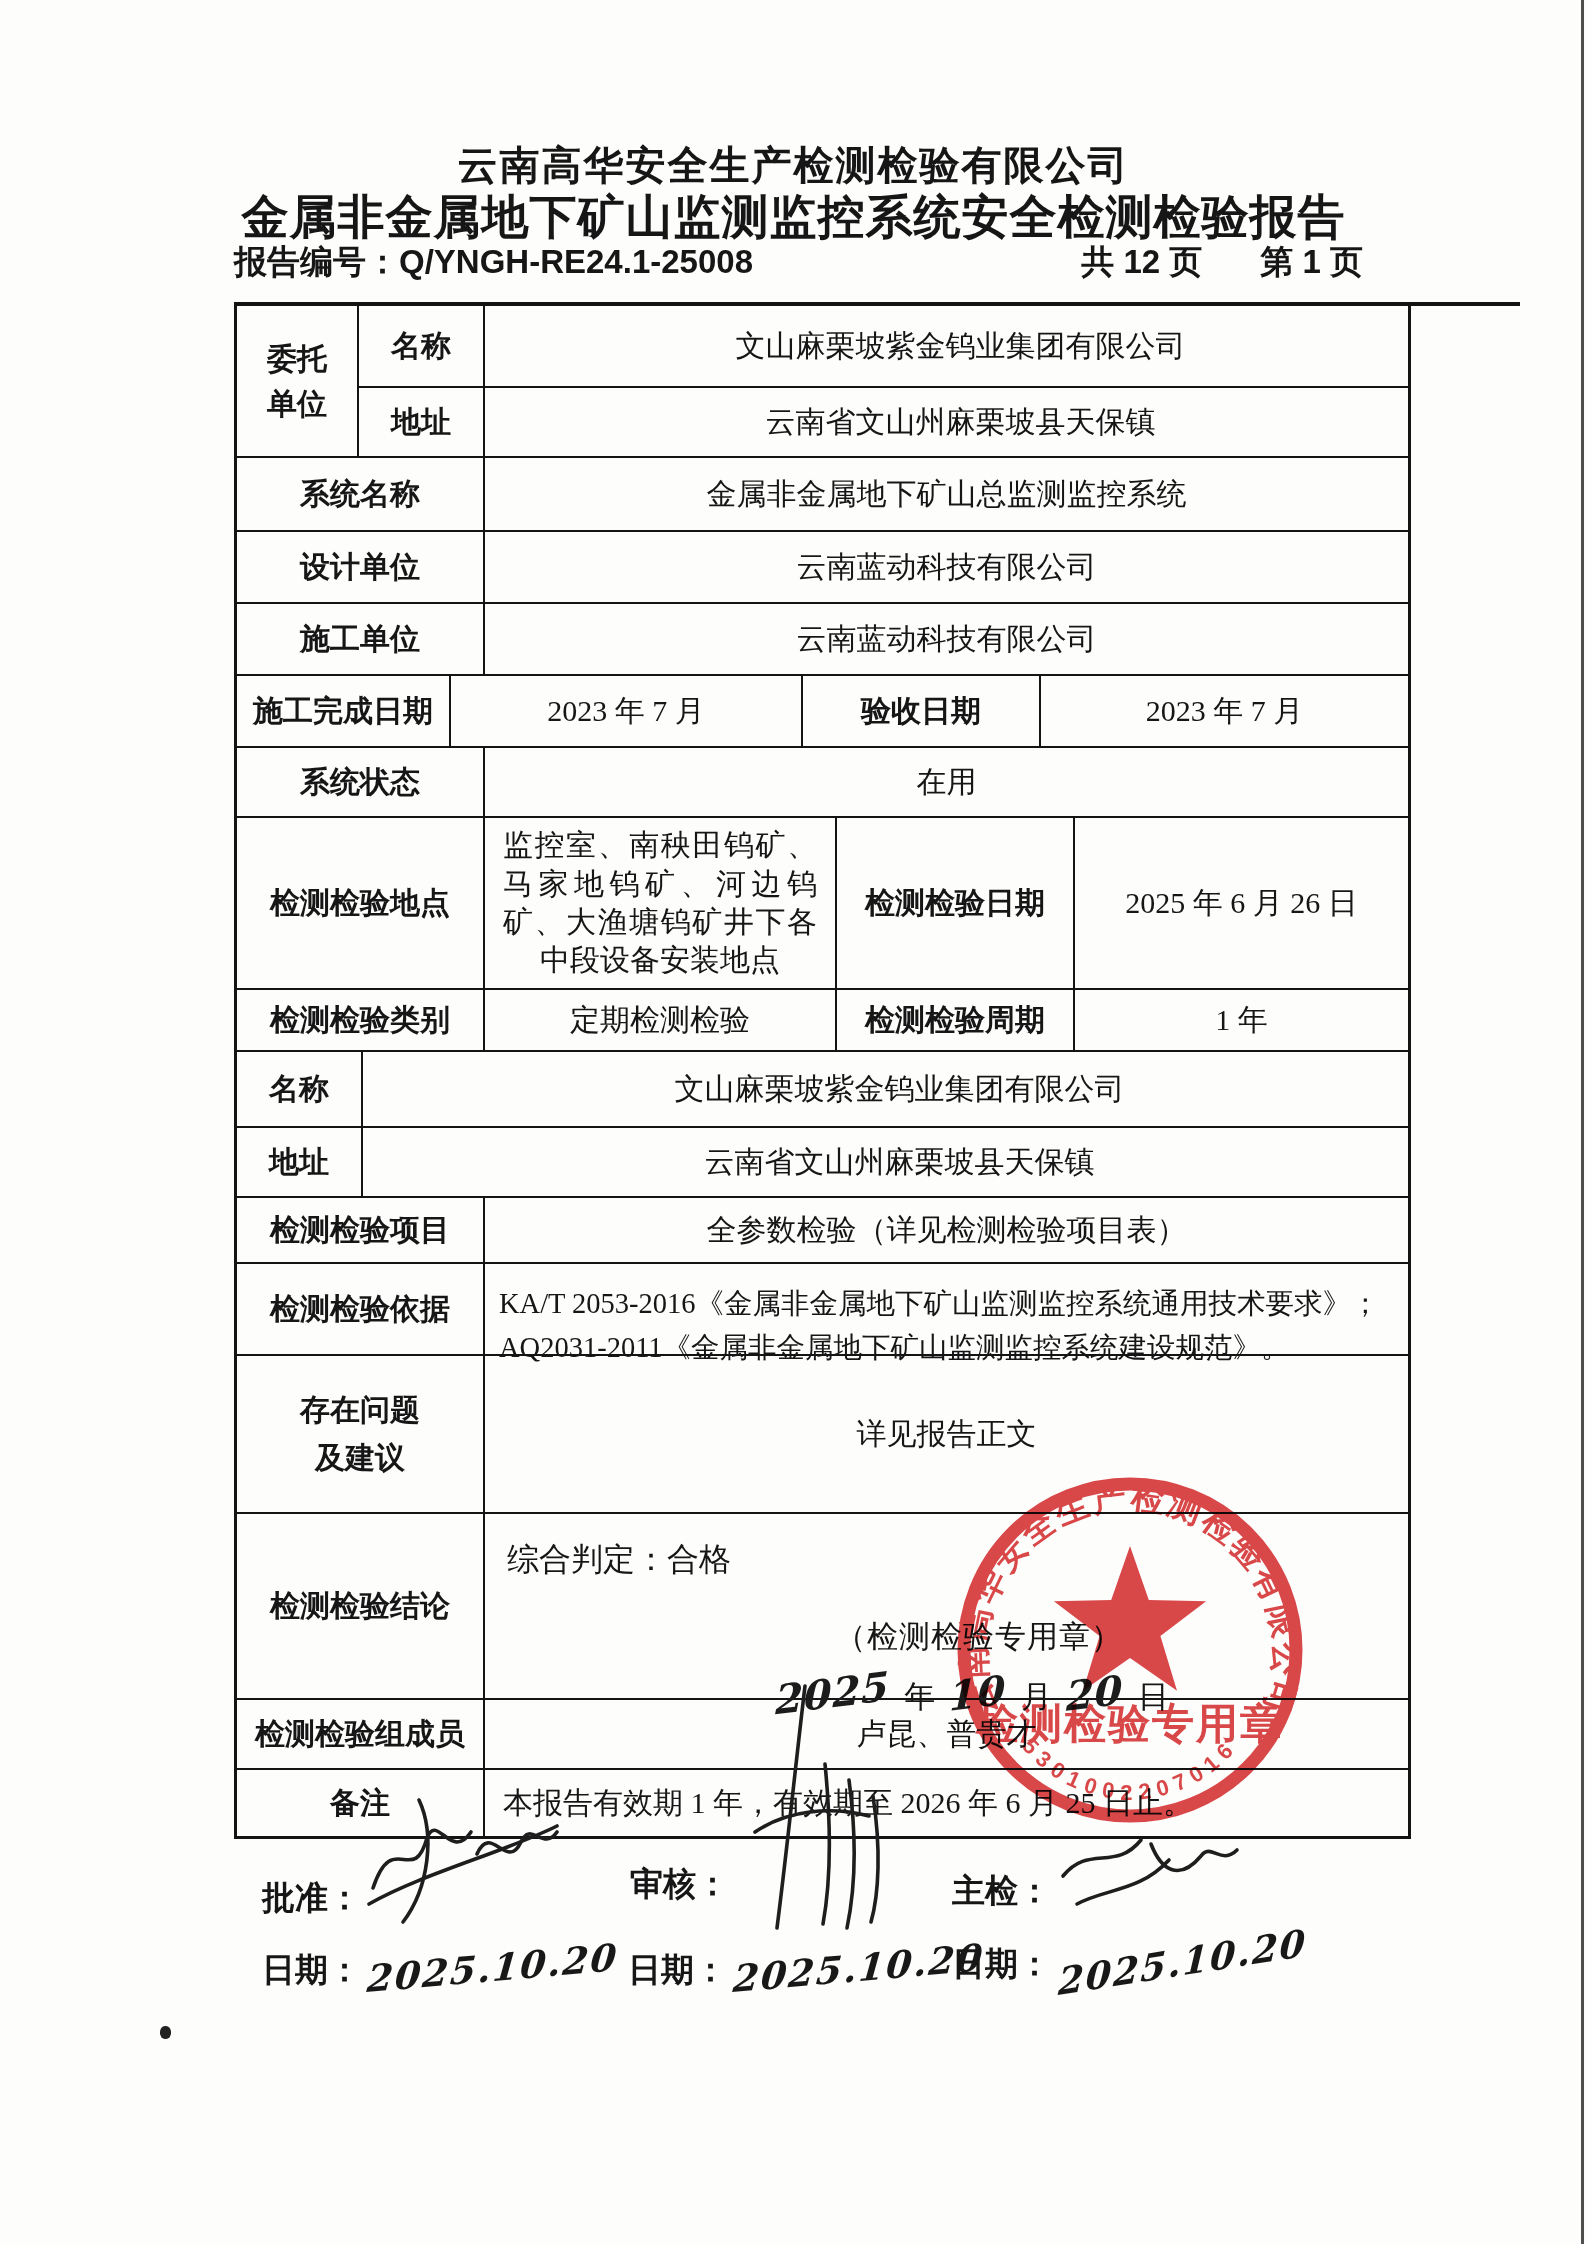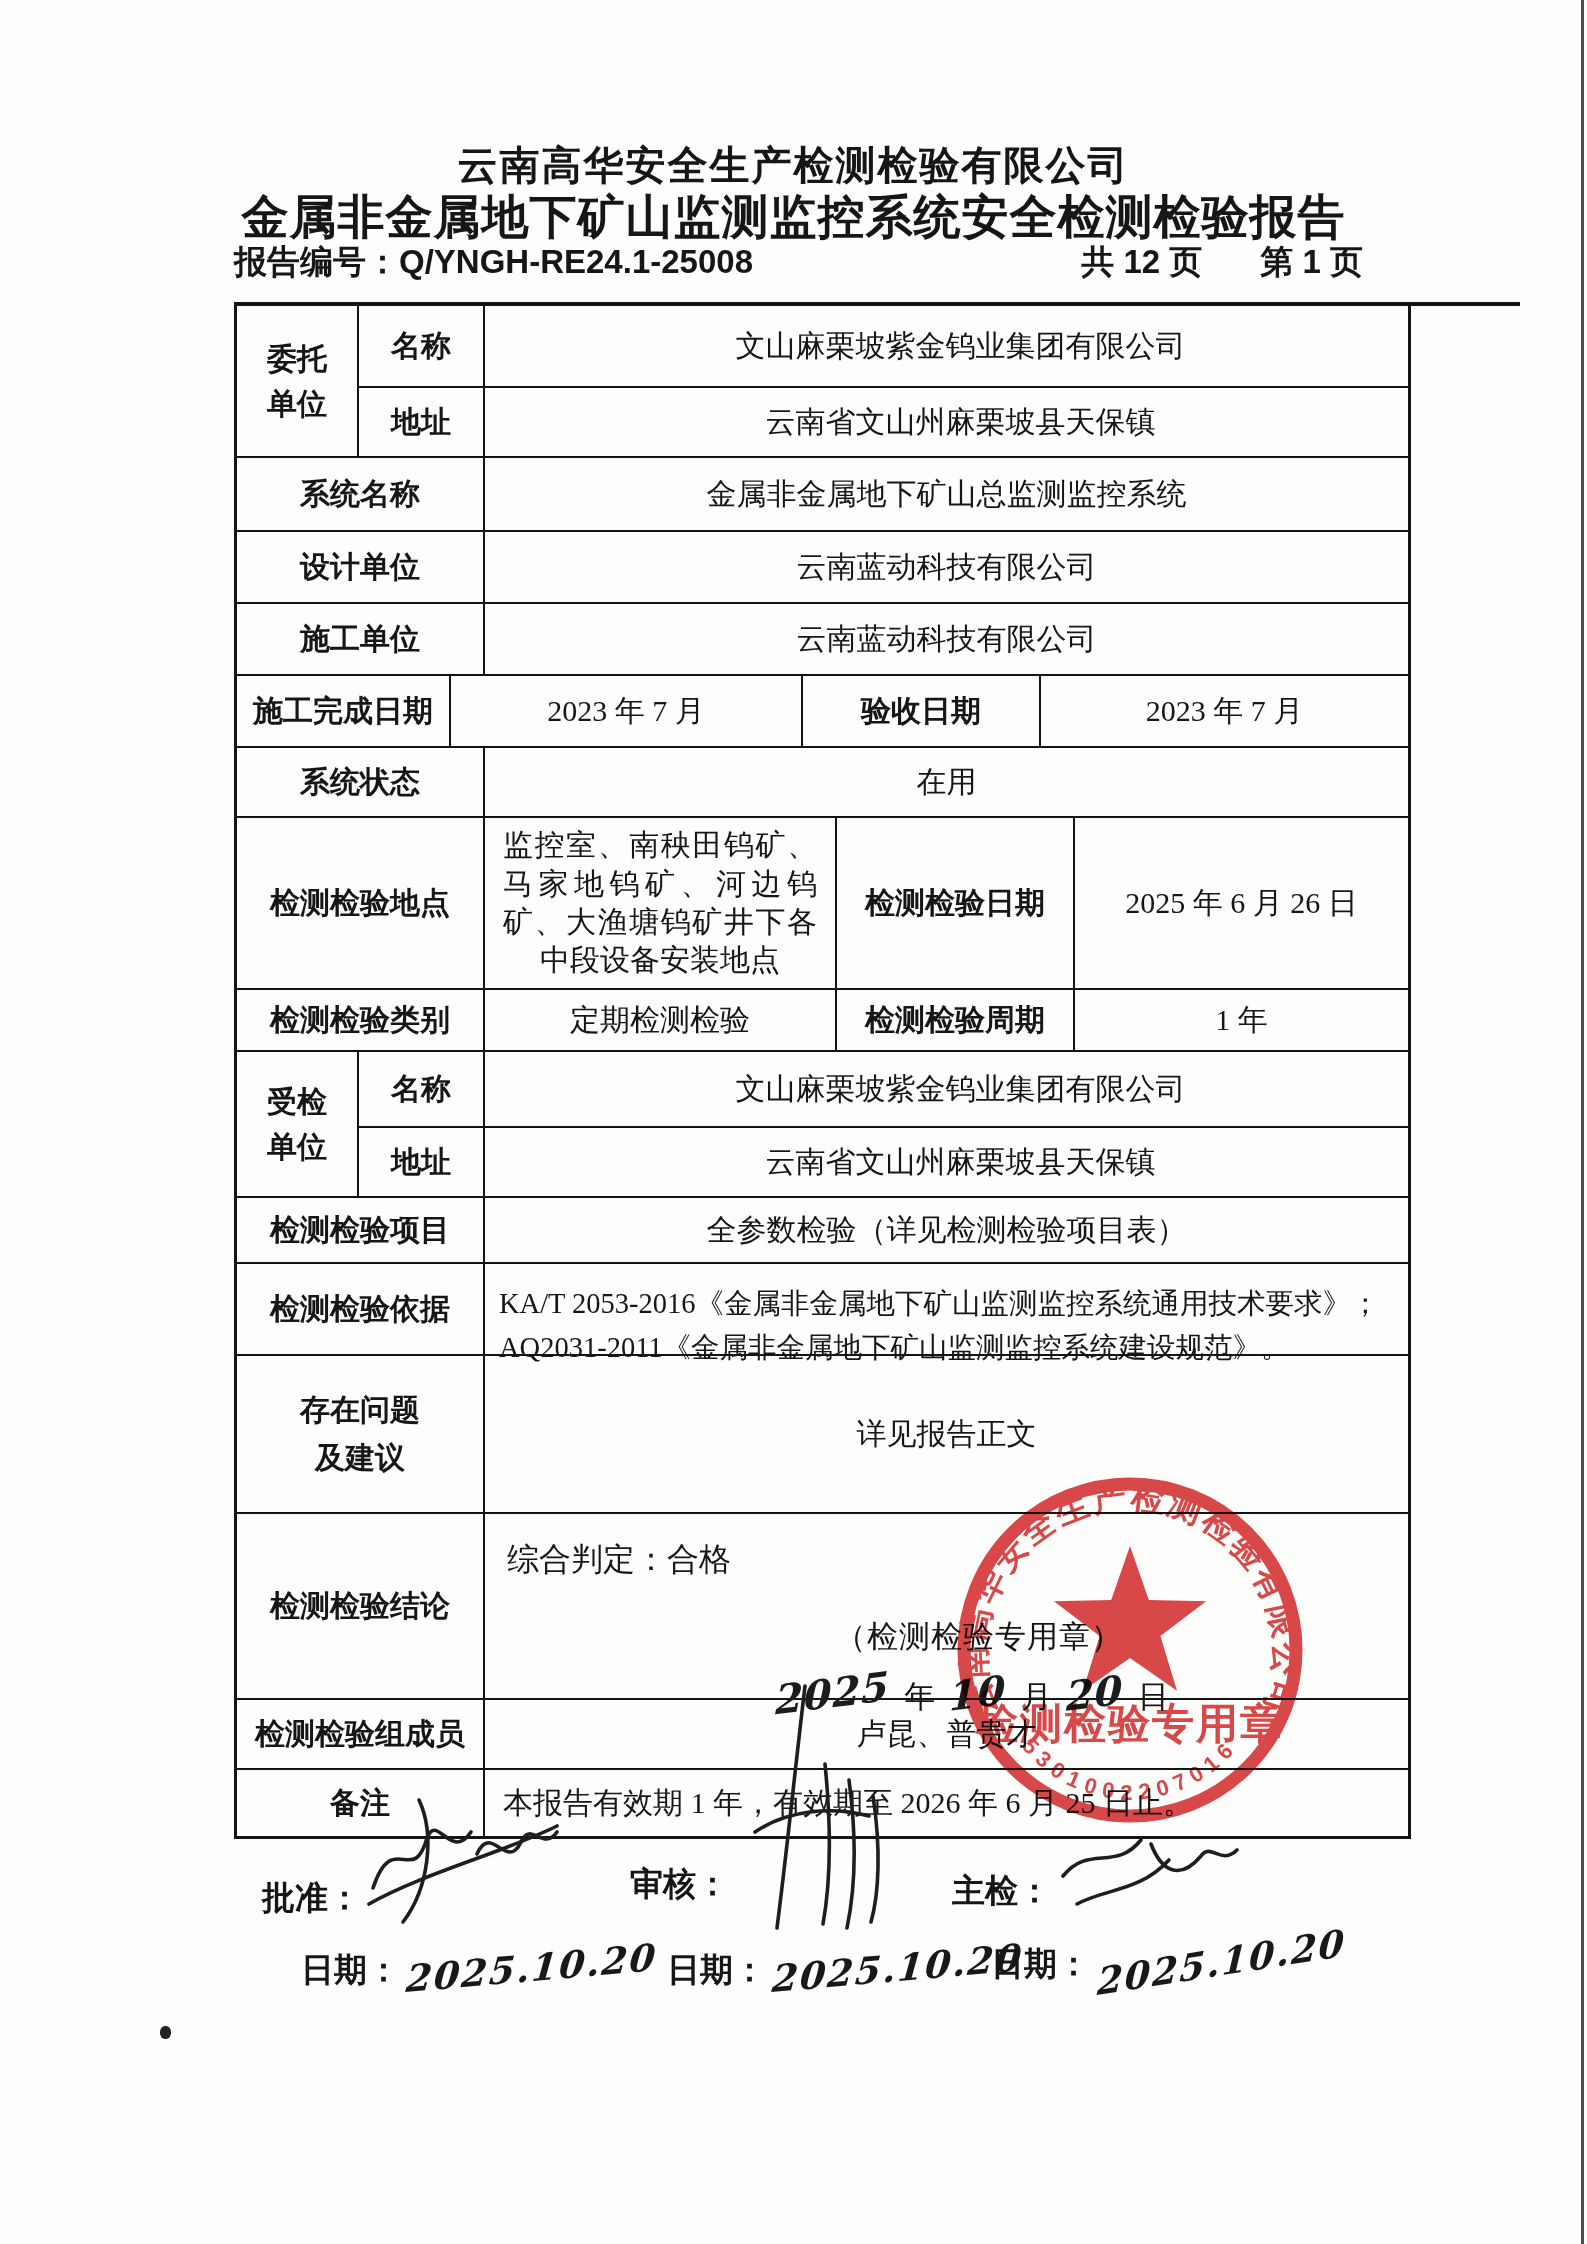--- a/index.html
+++ b/index.html
@@ -48,21 +48,21 @@
       transform:rotate(-7deg) skewX(-8deg);font-size:40px;letter-spacing:1px;color:#1c1c1c;}
   .hw2{font-family:"DejaVu Serif",serif;font-style:italic;font-weight:700;display:inline-block;
        transform:rotate(-5deg) skewX(-10deg);font-size:37px;letter-spacing:2px;color:#181818;}
 
   
   .stamp{left:950px;top:1470px;width:360px;height:360px;mix-blend-mode:multiply;opacity:0.93;}
 
   
   .sig-group{display:flex;align-items:center;font-size:33px;font-weight:700;}
   .sig-svg{vertical-align:middle;}
-  .date-group{display:flex;align-items:baseline;font-size:33px;font-weight:700;gap:6px;margin-left:39px;}
+  .date-group{display:flex;align-items:baseline;font-size:33px;font-weight:700;gap:6px;}
 
   .edge-line{left:1581px;top:0;width:3px;height:2244px;background:#4f4f4f;}
   .ink-dot{left:160px;top:2026px;width:11px;height:13px;background:#222;border-radius:45%;}
 </style>
 </head>
 <body>
 
 <div class="page">
 
   <div class="abs org-title sans">云南高华安全生产检测检验有限公司</div>
@@ -131,23 +131,20 @@
     </div>
 
     <div class="row" style="height:62px">
       <div class="cell lbl" style="width:248px">检测检验类别</div>
       <div class="cell val" style="width:352px">定期检测检验</div>
       <div class="cell lbl" style="width:238px">检测检验周期</div>
       <div class="cell val flex1">1 年</div>
     </div>
 
     <div class="grp-block">
-      <div class="grp-cell lbl">
-        <span>受检单位</span>
-      </div>
       <div class="grp-right">
         <div class="sub-row" style="height:76px">
           <div class="cell lbl" style="width:126px">名称</div>
           <div class="cell val flex1">文山麻栗坡紫金钨业集团有限公司</div>
         </div>
         <div class="sub-row" style="height:68px">
           <div class="cell lbl" style="width:126px">地址</div>
           <div class="cell val flex1">云南省文山州麻栗坡县天保镇</div>
         </div>
       </div>

